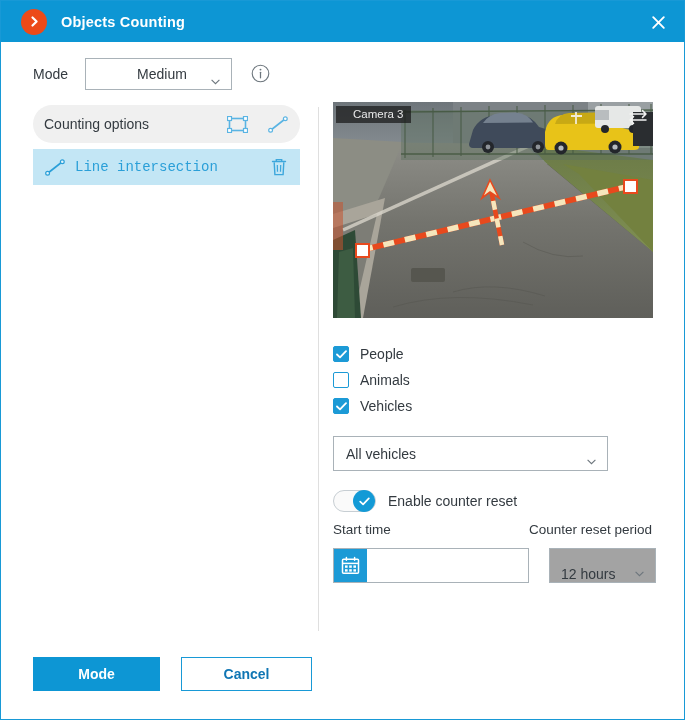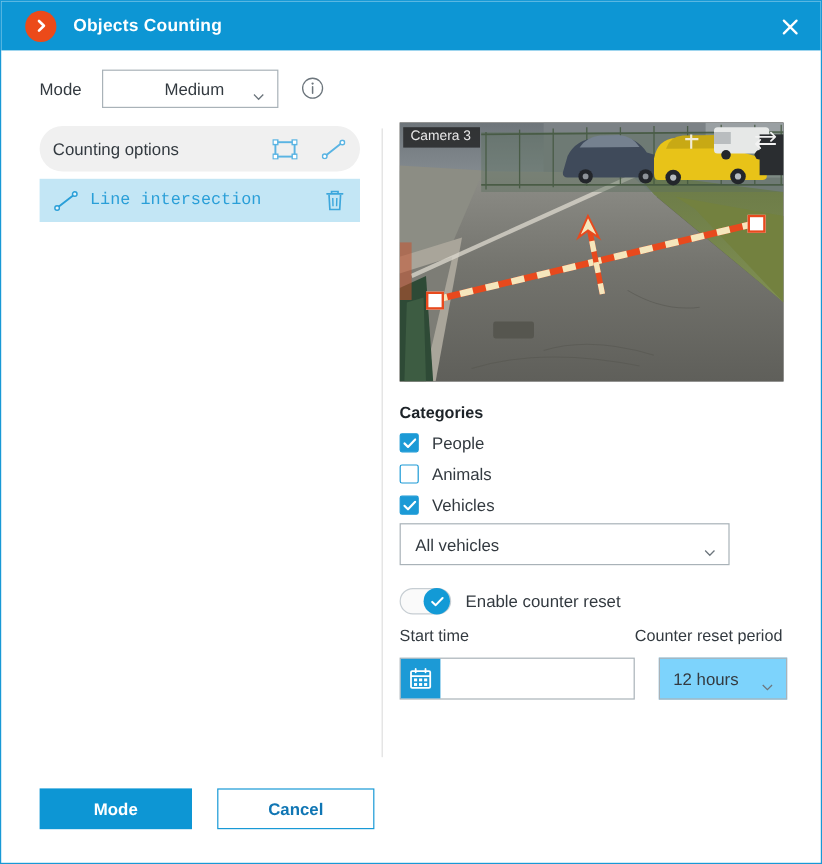--- a/index.html
+++ b/index.html
@@ -131,21 +131,21 @@
     width: 320px; height: 216px;
     overflow: hidden;
     background: #5a5a56;
   }
   #camera-preview .scene { position: absolute; inset: 0; }
   #camera-label {
     position: absolute; left: 3px; top: 4px;
     background: rgba(25,25,25,0.72);
     color: #e9e9e9;
     font-size: 11.5px;
-    padding: 2px 7px 3px 6px;
+    padding: 2px 7px 3px 17px;
     z-index: 6;
   }
   #direction-toggle-icon {
     position: absolute; right: 5px; top: 6px;
     z-index: 6; cursor: pointer;
   }
   .handle-square {
     position: absolute;
     width: 15px; height: 15px;
     background: #ffffff;
@@ -224,22 +224,22 @@
   }
   #datetime-value {
     margin-left: 11px;
     font-size: 14px; color: #333a40;
     font-family: "Liberation Sans", sans-serif;
     letter-spacing: 0.3px;
   }
   #period-select {
     position: absolute; left: 548px; top: 547px;
     width: 107px; height: 35px;
-    border: 1px solid #a9b2b8; background: #7dd3fc;
-    display: flex; align-items: center; cursor: pointer;
+    border: 1px solid #a9b2b8; background: #a3a3a3;
+    display: flex; align-items: flex-end; cursor: pointer;
   }
   #period-select .sel-text { margin-left: 11px; font-size: 14px; color: #333a40; }
 
   
   #save-button {
     position: absolute; left: 32px; top: 656px;
     width: 127px; height: 34px;
     background: #0d96d4; border: none;
     color: #ffffff; font-size: 14px; font-weight: bold;
     font-family: "Liberation Sans", sans-serif;
@@ -443,21 +443,20 @@
 
     <div id="direction-toggle-icon">
       <svg width="20" height="18" viewBox="0 0 20 18">
         <path d="M2 6 L18 6 M14.5 2.6 L18 6 L14.5 9.4" stroke="#f2f2f2" stroke-width="1.5" fill="none" stroke-linecap="round" stroke-linejoin="round"></path>
         <path d="M18 12 L2 12 M5.5 8.6 L2 12 L5.5 15.4" stroke="#f2f2f2" stroke-width="1.5" fill="none" stroke-linecap="round" stroke-linejoin="round"></path>
       </svg>
     </div>
   </div>
 
   <div id="categories-section">
-    <div id="categories-title">Categories</div>
 
     <div class="cat-item">
       <span class="cbox checked">
         <svg width="11" height="9" viewBox="0 0 11 9">
           <path d="M1 4.5 L4 7.4 L10 1.2" stroke="#ffffff" stroke-width="1.8" fill="none" stroke-linecap="round" stroke-linejoin="round"></path>
         </svg>
       </span>
       <span class="cat-label">People</span>
     </div>
 

